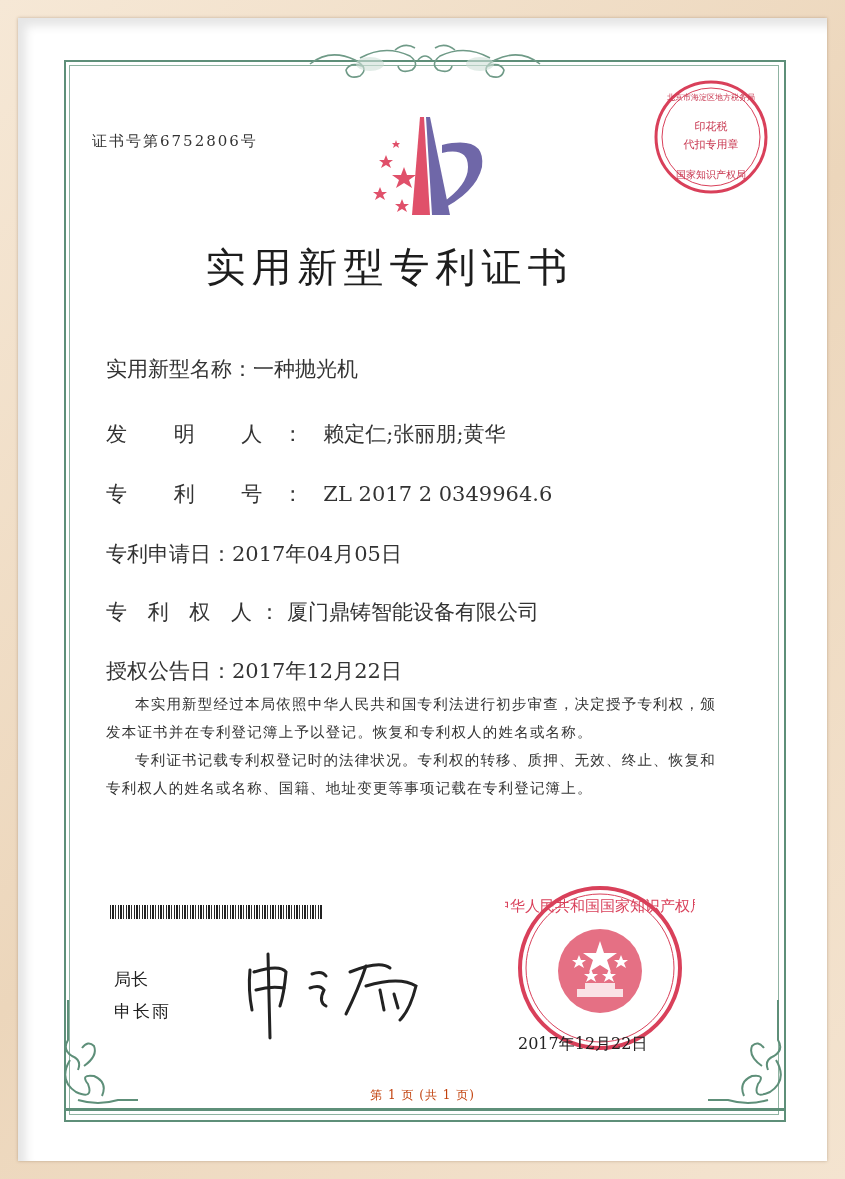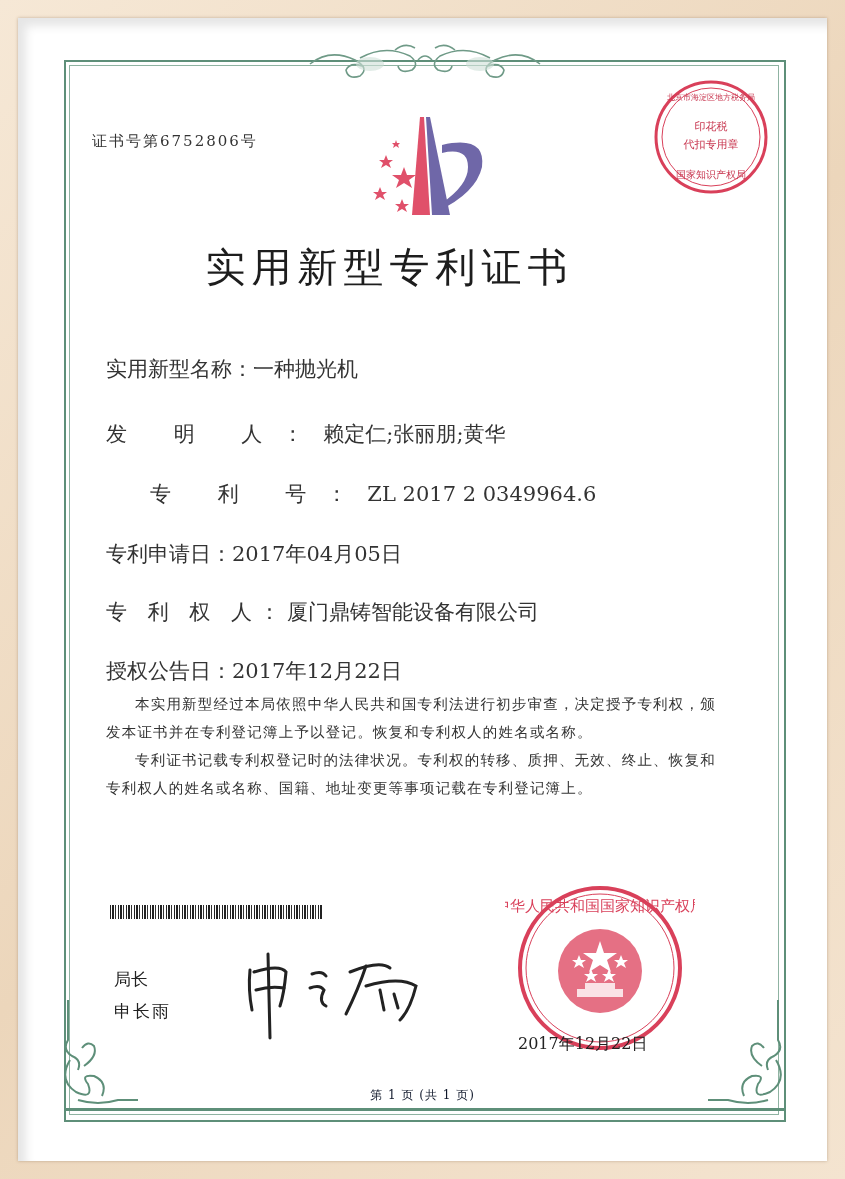--- a/index.html
+++ b/index.html
@@ -47,21 +47,21 @@
     color: #1d1d1d; font-weight: normal;
   }
   .field {
     position: absolute; left: 106px; font-size: 21px; color: #333;
     white-space: nowrap;
   }
   .field .lbl { display: inline-block; }
   .field .val { display: inline-block; }
   .f1 { top: 355px; }
   .f2 { top: 420px; text-decoration: underline; }
-  .f3 { top: 480px; margin-left: 44px; }
+  .f3 { top: 480px; }
   .f4 { top: 540px; }
   .f5 { top: 598px; }
   .f6 { top: 657px; }
   .lbl-spaced { letter-spacing: 20px; }
   .lbl-spaced2 { letter-spacing: 7px; }
   .body-text {
     position: absolute; left: 106px; width: 625px; top: 690px;
     font-size: 14.5px; line-height: 28px; color: #333; letter-spacing: 1.2px;
   }
   .body-text p { margin: 0; text-indent: 2em; }
@@ -77,21 +77,21 @@
     position: absolute; left: 114px; top: 1000px; font-family: Liberation Serif, serif;
     font-size: 17px; color: #222; letter-spacing: 2px;
   }
   .signature { position: absolute; left: 240px; top: 950px; width: 190px; height: 90px; }
   .seal { position: absolute; left: 505px; top: 883px; width: 190px; height: 170px; }
   .seal-date {
     position: absolute; left: 518px; top: 1034px; font-size: 16px; color: #222;
   }
   .page-no {
     position: absolute; left: 0; width: 845px; top: 1087px; text-align: center;
-    font-size: 12px; color: #0f172a; letter-spacing: 1px;
+    font-size: 12px; color: #c2410c; letter-spacing: 1px;
   }
   .bottom-rule {
     position: absolute; left: 64px; top: 1108px; width: 720px; height: 3px;
     background: #5e8f79;
   }
 </style>
 </head>
 <body>
 
 <div class="frame"></div>

